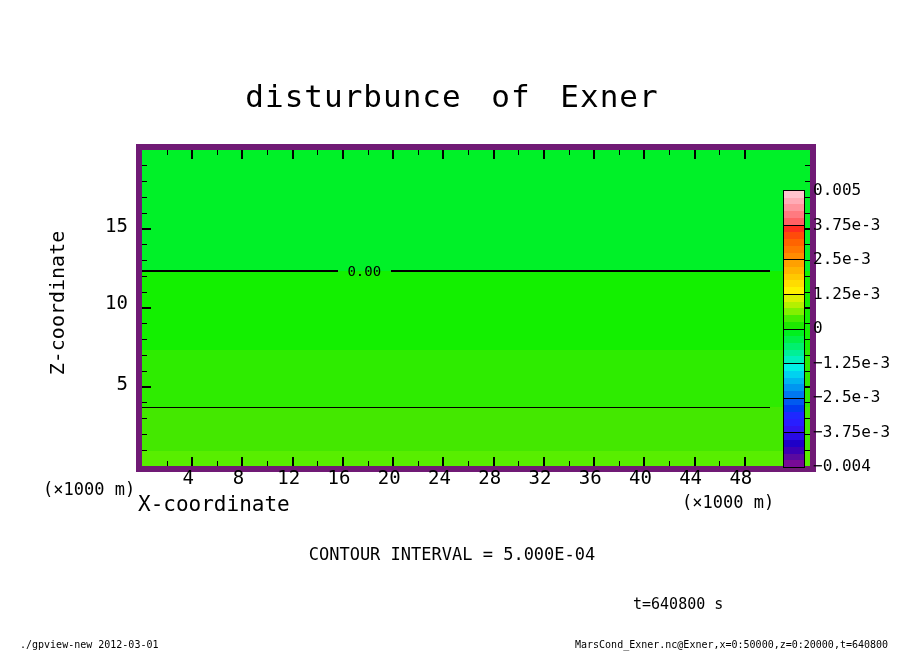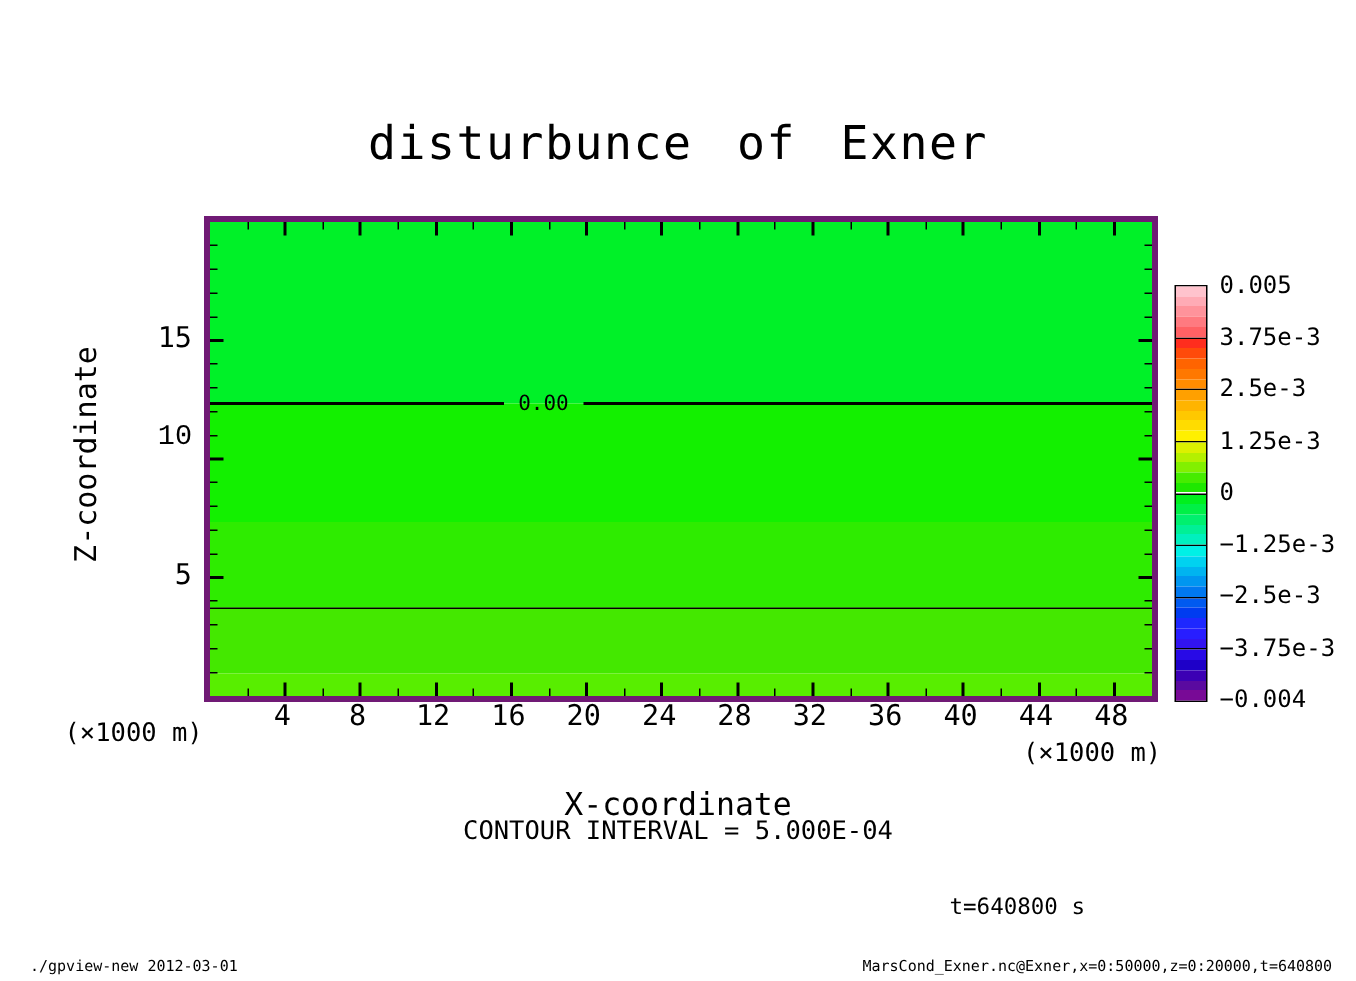--- a/index.html
+++ b/index.html
@@ -4,30 +4,30 @@
 <style>
   html,body { margin:0; padding:0; background:#fff; }
   #canvas {
     position:relative; width:904px; height:654px; background:#ffffff;
     font-family:"DejaVu Sans Mono", monospace; color:#000; overflow:hidden;
   }
   .abs { position:absolute; }
   #title { left:138px; top:78px; width:628px; text-align:center;
            font-size:31px; letter-spacing:1px; word-spacing:10px; }
   #plot { left:136px; top:144px; width:628px; height:316px;
-          border:4px solid #701a75; overflow:hidden; }
+          border:6px solid #701a75; overflow:hidden;padding-left:40px; }
   .band { position:absolute; left:0; width:100%; }
   .cline { position:absolute; background:#000; }
   .cline-label { position:absolute; font-size:14px; line-height:14px; }
   .tick { position:absolute; background:#000; }
   .xtick-label { position:absolute; top:466px; width:48px; text-align:center; font-size:19px; }
   .ytick-label { position:absolute; width:36px; text-align:right; font-size:19px; }
   #ylabel { left:-43px; top:291px; width:200px; height:24px; text-align:center;
             font-size:20px; transform:rotate(-90deg); }
-  #xlabel { left:138px; top:524px; width:628px; text-align:center; font-size:21px; }
+  #xlabel { left:138px; top:492px; width:628px; font-size:21px; }
   #xunit-left  { left:43px;  top:479px; font-size:17px; }
   #xunit-right { left:682px; top:492px; font-size:17px; }
   #contour-interval { left:138px; top:544px; width:628px; text-align:center; font-size:17px; }
   #time-label { left:633px; top:595px; font-size:15px; }
   #footer-left  { left:20px;  top:639px; font-size:10px; }
   #footer-right { left:575px; top:639px; font-size:10px; }
   #colorbar { left:783px; top:190px; width:20px; height:276px;
               border:1px solid #000; display:flex; flex-direction:column; }
   .cb-seg { flex:1 1 0; display:flex; flex-direction:column; border-bottom:1px solid #000; }
   .cb-seg:last-child { border-bottom:none; }
@@ -149,21 +149,21 @@
       <div class="abs xtick-label" style="left: 415.44px;">24</div>
       <div class="abs xtick-label" style="left: 465.68px;">28</div>
       <div class="abs xtick-label" style="left: 515.92px;">32</div>
       <div class="abs xtick-label" style="left: 566.16px;">36</div>
       <div class="abs xtick-label" style="left: 616.4px;">40</div>
       <div class="abs xtick-label" style="left: 666.64px;">44</div>
       <div class="abs xtick-label" style="left: 716.88px;">48</div>
     </div>
   <div id="ytick-labels">
       <div class="abs ytick-label" style="left: 92px; top: 372px;">5</div>
-      <div class="abs ytick-label" style="left: 92px; top: 280px; font-family: Liberation Mono, monospace;">10</div>
+      <div class="abs ytick-label" style="left: 92px; top: 291px;">10</div>
       <div class="abs ytick-label" style="left: 92px; top: 214px;">15</div>
     </div>
 
   <div class="abs" id="xunit-left">(×1000 m)</div>
   <div class="abs" id="xunit-right">(×1000 m)</div>
 
   <div class="abs" id="xlabel">X-coordinate</div>
 
   <div class="abs" id="contour-interval">CONTOUR INTERVAL = 5.000E-04</div>
   <div class="abs" id="time-label">t=640800 s</div>

